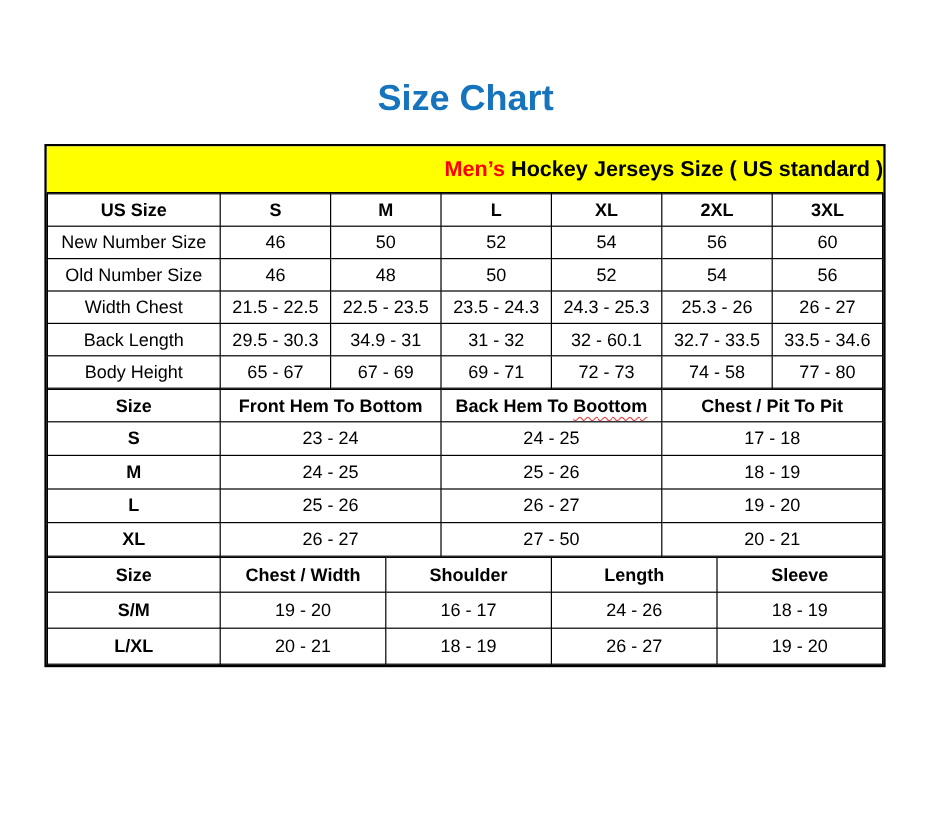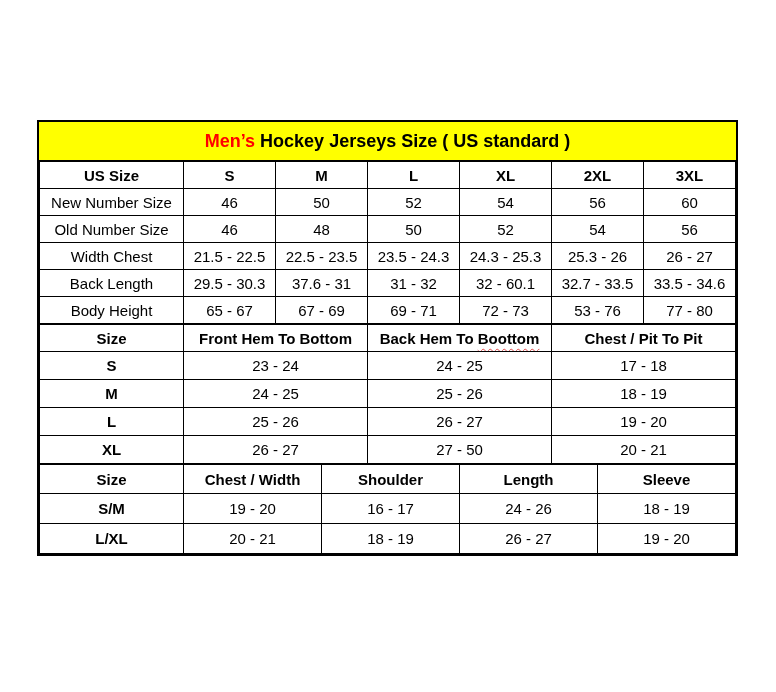--- a/index.html
+++ b/index.html
@@ -23,21 +23,21 @@
   }
   .chart{
     position:absolute;left:37px;top:120px;width:701px;
     border:2px solid var(--border_black,#000);background:#fff;
   }
   .band{
     background:var(--band_yellow,#ff0);
     border-top:1px solid #000;border-bottom:1px solid #000;
     height:39px;display:flex;align-items:center;justify-content:center;
   }
-  .band:first-child{border-top:none;}
+  .band:first-child{border-top:none;justify-content:flex-end;}
   .band-text{font-size:18px;font-weight:bold;white-space:pre;}
   .band-text .hl{color:var(--highlight_red,#f00);}
   table.tbl{
     width:100%;border-collapse:collapse;table-layout:fixed;
   }
   table.tbl col.c0{width:144px;}
   .tbl th,.tbl td{
     border:1px solid var(--border_black,#000);
     text-align:center;vertical-align:middle;
     font-size:15px;padding:0 2px;overflow:hidden;
@@ -59,20 +59,21 @@
     text-decoration-thickness:1px;
     text-underline-offset:4px;
     text-decoration-skip-ink:none;
   }
 </style>
 </head>
 <body>
 
 <div class="page">
 
+  <div class="title">Size Chart</div>
 
   <div class="chart">
 
     <div class="band">
       <span class="band-text"><span class="hl">Men’s</span><span> Hockey Jerseys Size ( US standard )</span></span>
     </div>
     <table class="tbl tbl-men">
       <colgroup>
           <col class="c0">
           <col>
@@ -117,33 +118,33 @@
             <td>21.5 - 22.5</td>
             <td>22.5 - 23.5</td>
             <td>23.5 - 24.3</td>
             <td>24.3 - 25.3</td>
             <td>25.3 - 26</td>
             <td>26 - 27</td>
           </tr>
           <tr>
             <td>Back Length</td>
             <td>29.5 - 30.3</td>
-            <td>37.6 - 31</td>
+            <td>34.9 - 31</td>
             <td>31 - 32</td>
             <td>32 - 60.1</td>
             <td>32.7 - 33.5</td>
             <td>33.5 - 34.6</td>
           </tr>
           <tr>
             <td>Body Height</td>
             <td>65 - 67</td>
             <td>67 - 69</td>
             <td>69 - 71</td>
             <td>72 - 73</td>
-            <td>53 - 76</td>
+            <td>74 - 58</td>
             <td>77 - 80</td>
           </tr>
         </tbody>
     </table>
 
     <table class="tbl tbl-women">
       <colgroup>
           <col class="c0">
           <col>
           <col>

